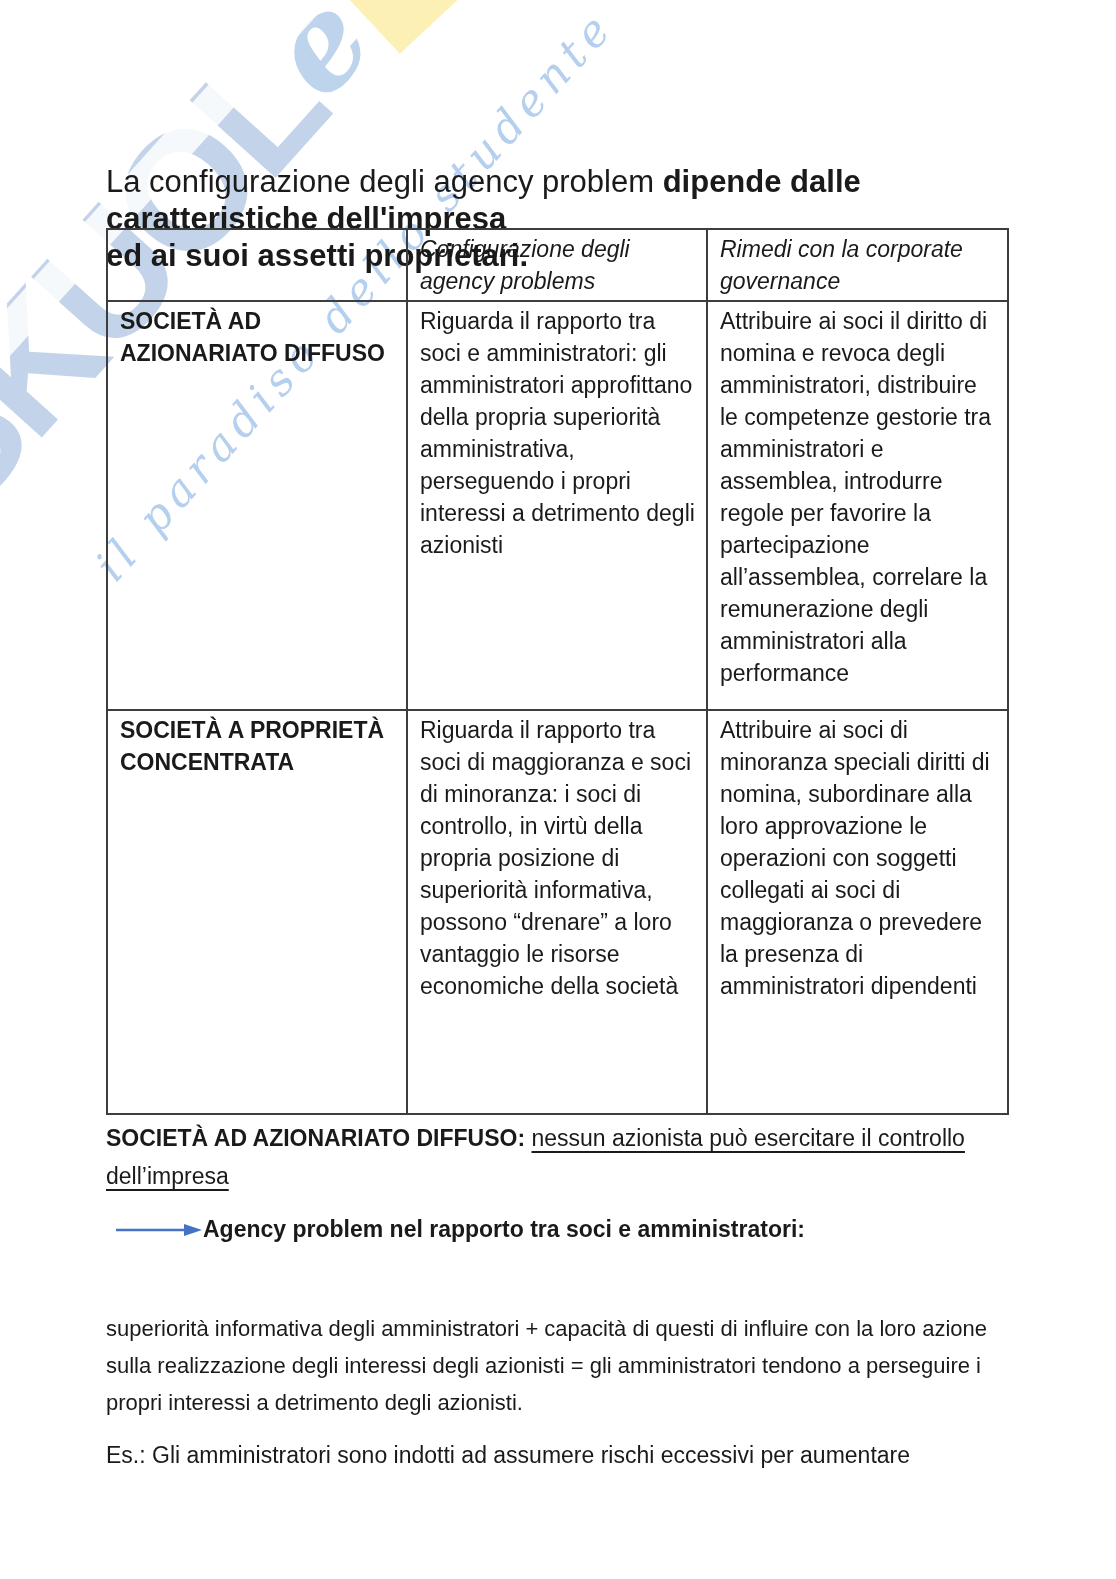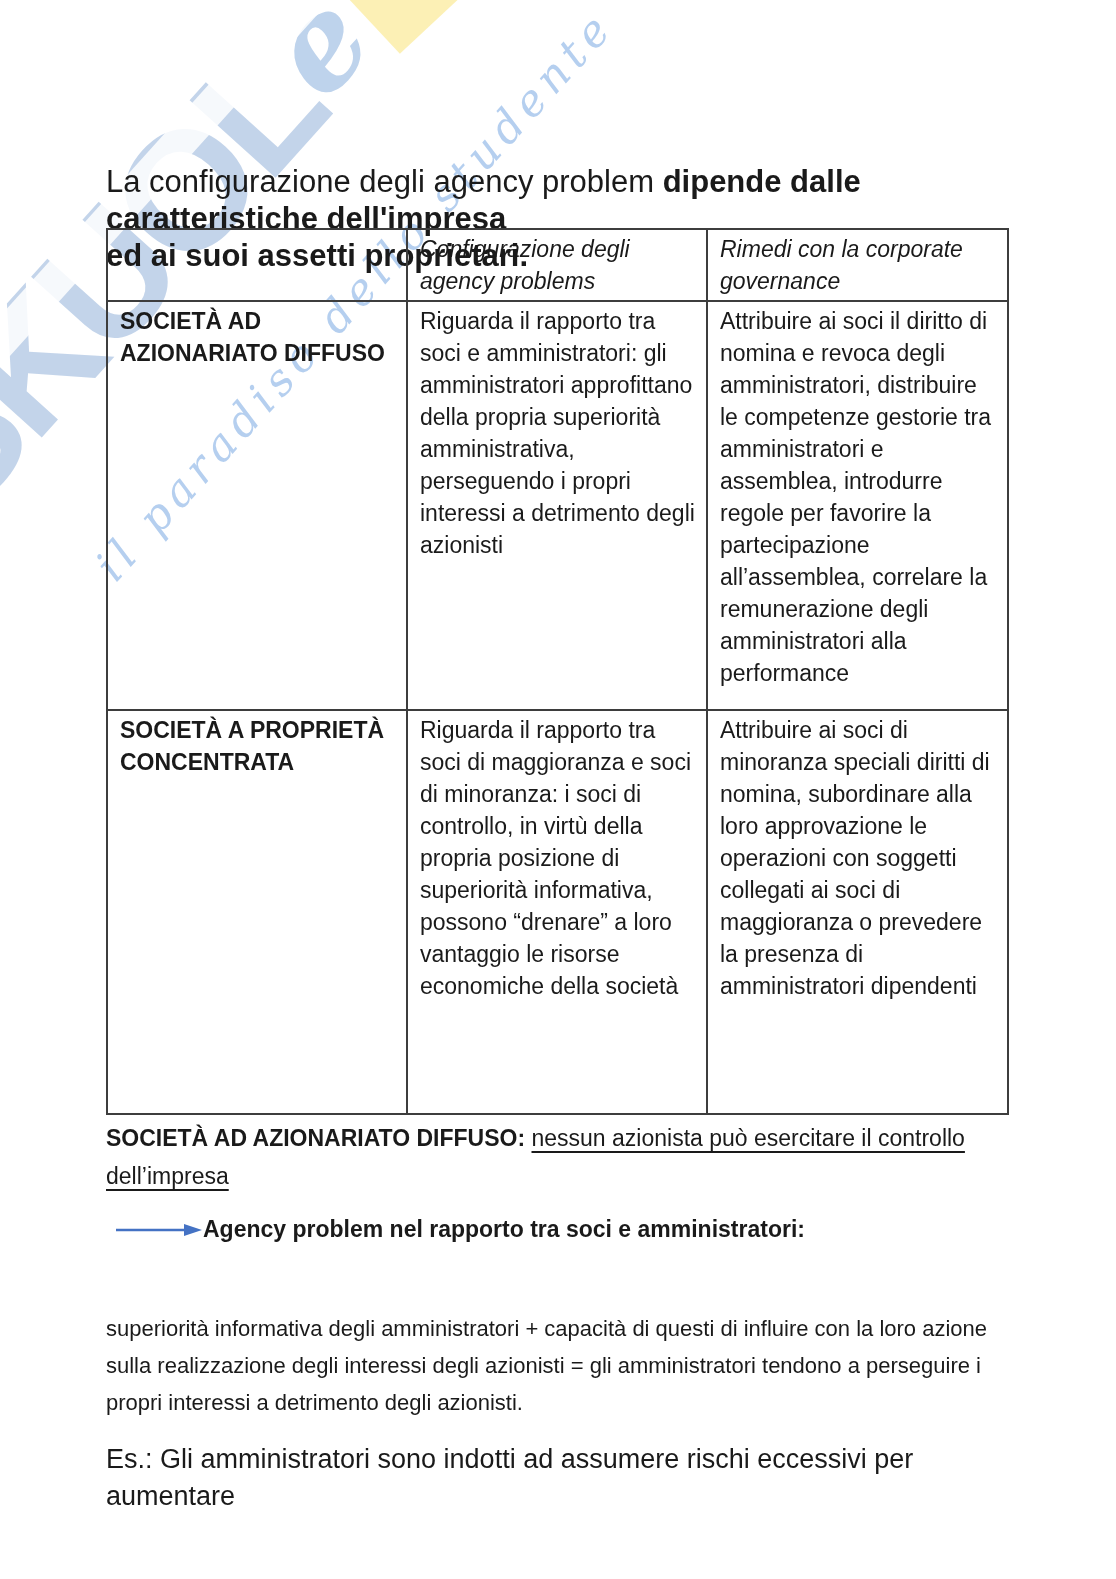--- a/index.html
+++ b/index.html
@@ -93,21 +93,21 @@
     display: flex; align-items: center; 
   }
   .agency-row .heading { font-weight: bold; font-size: 23px; }
 
   .body-par {
     position: absolute; left: 106px; top: 1288px; width: 925px;
     font-size: 22px; line-height: 37px;
   }
   .example {
     position: absolute; left: 106px; top: 1414px; width: 925px;
-    font-size: 27px; line-height: 37px;
+    font-size: 23px; line-height: 37px;
   }
 </style>
 </head>
 <body>
 
 <div class="watermark">
   <div class="wm-brand">
     <span>SKUOL</span>
       <span class="wm-e">e</span>
     <span class="wm-diamond">

